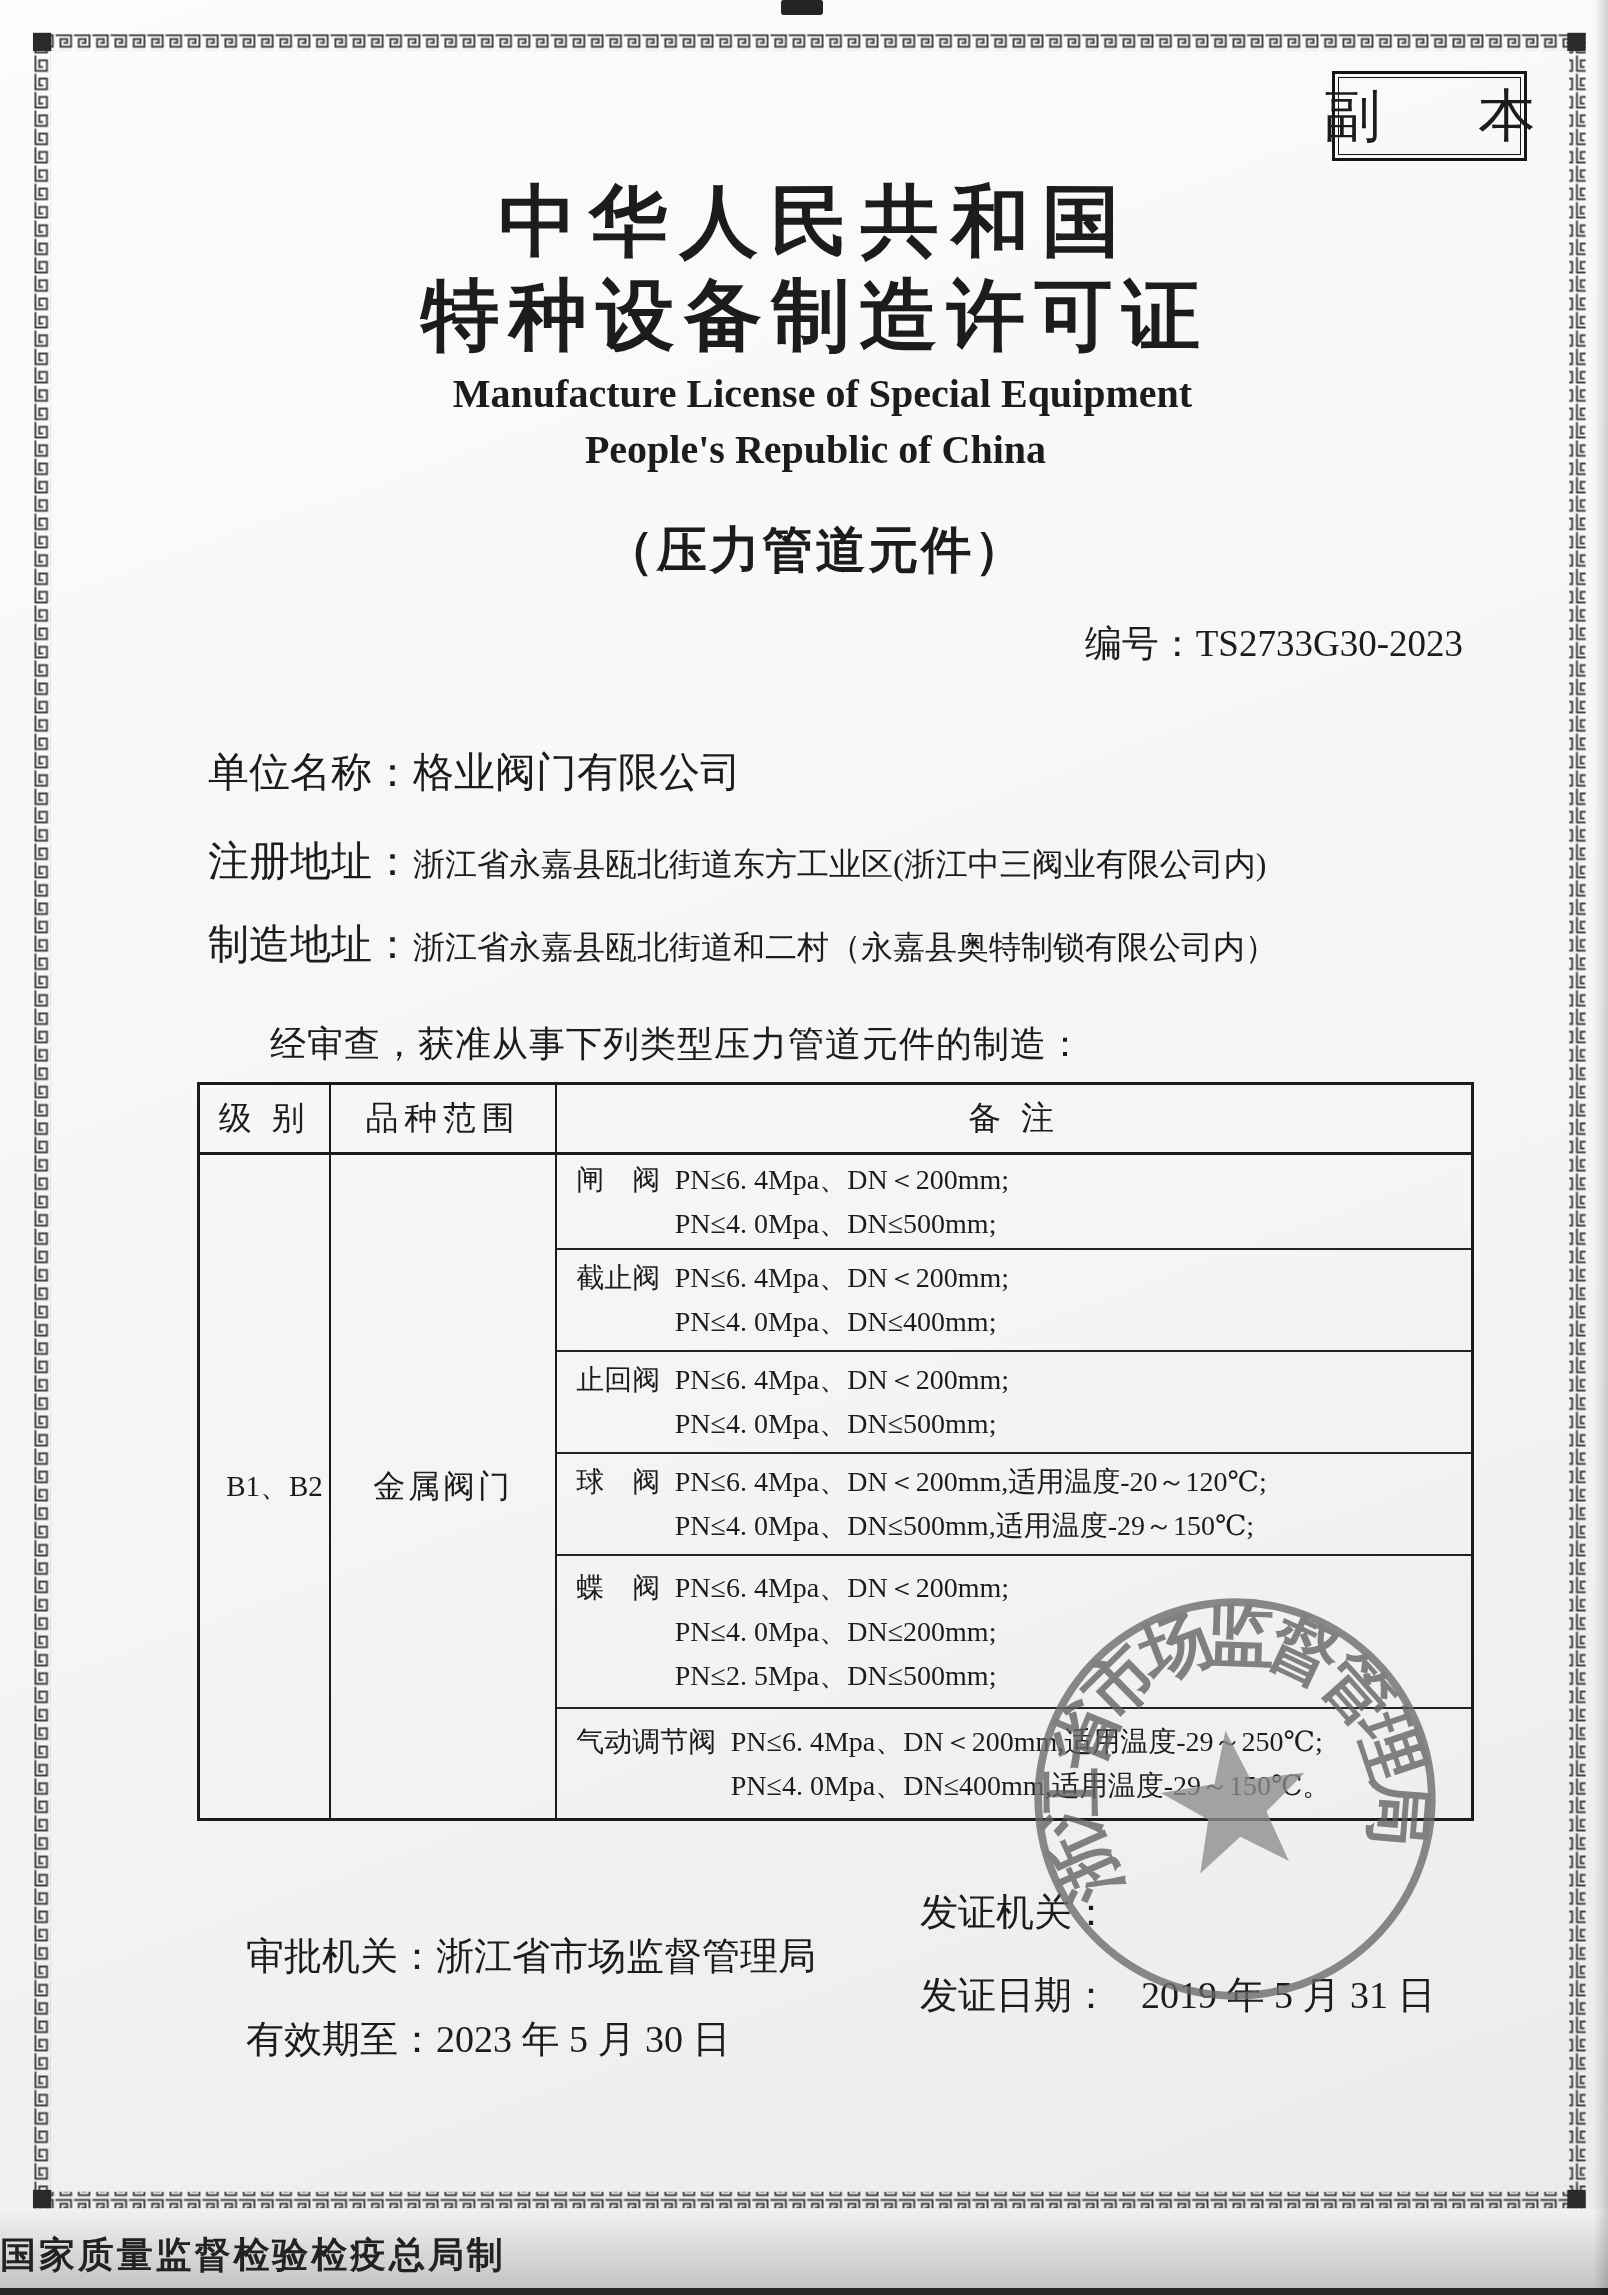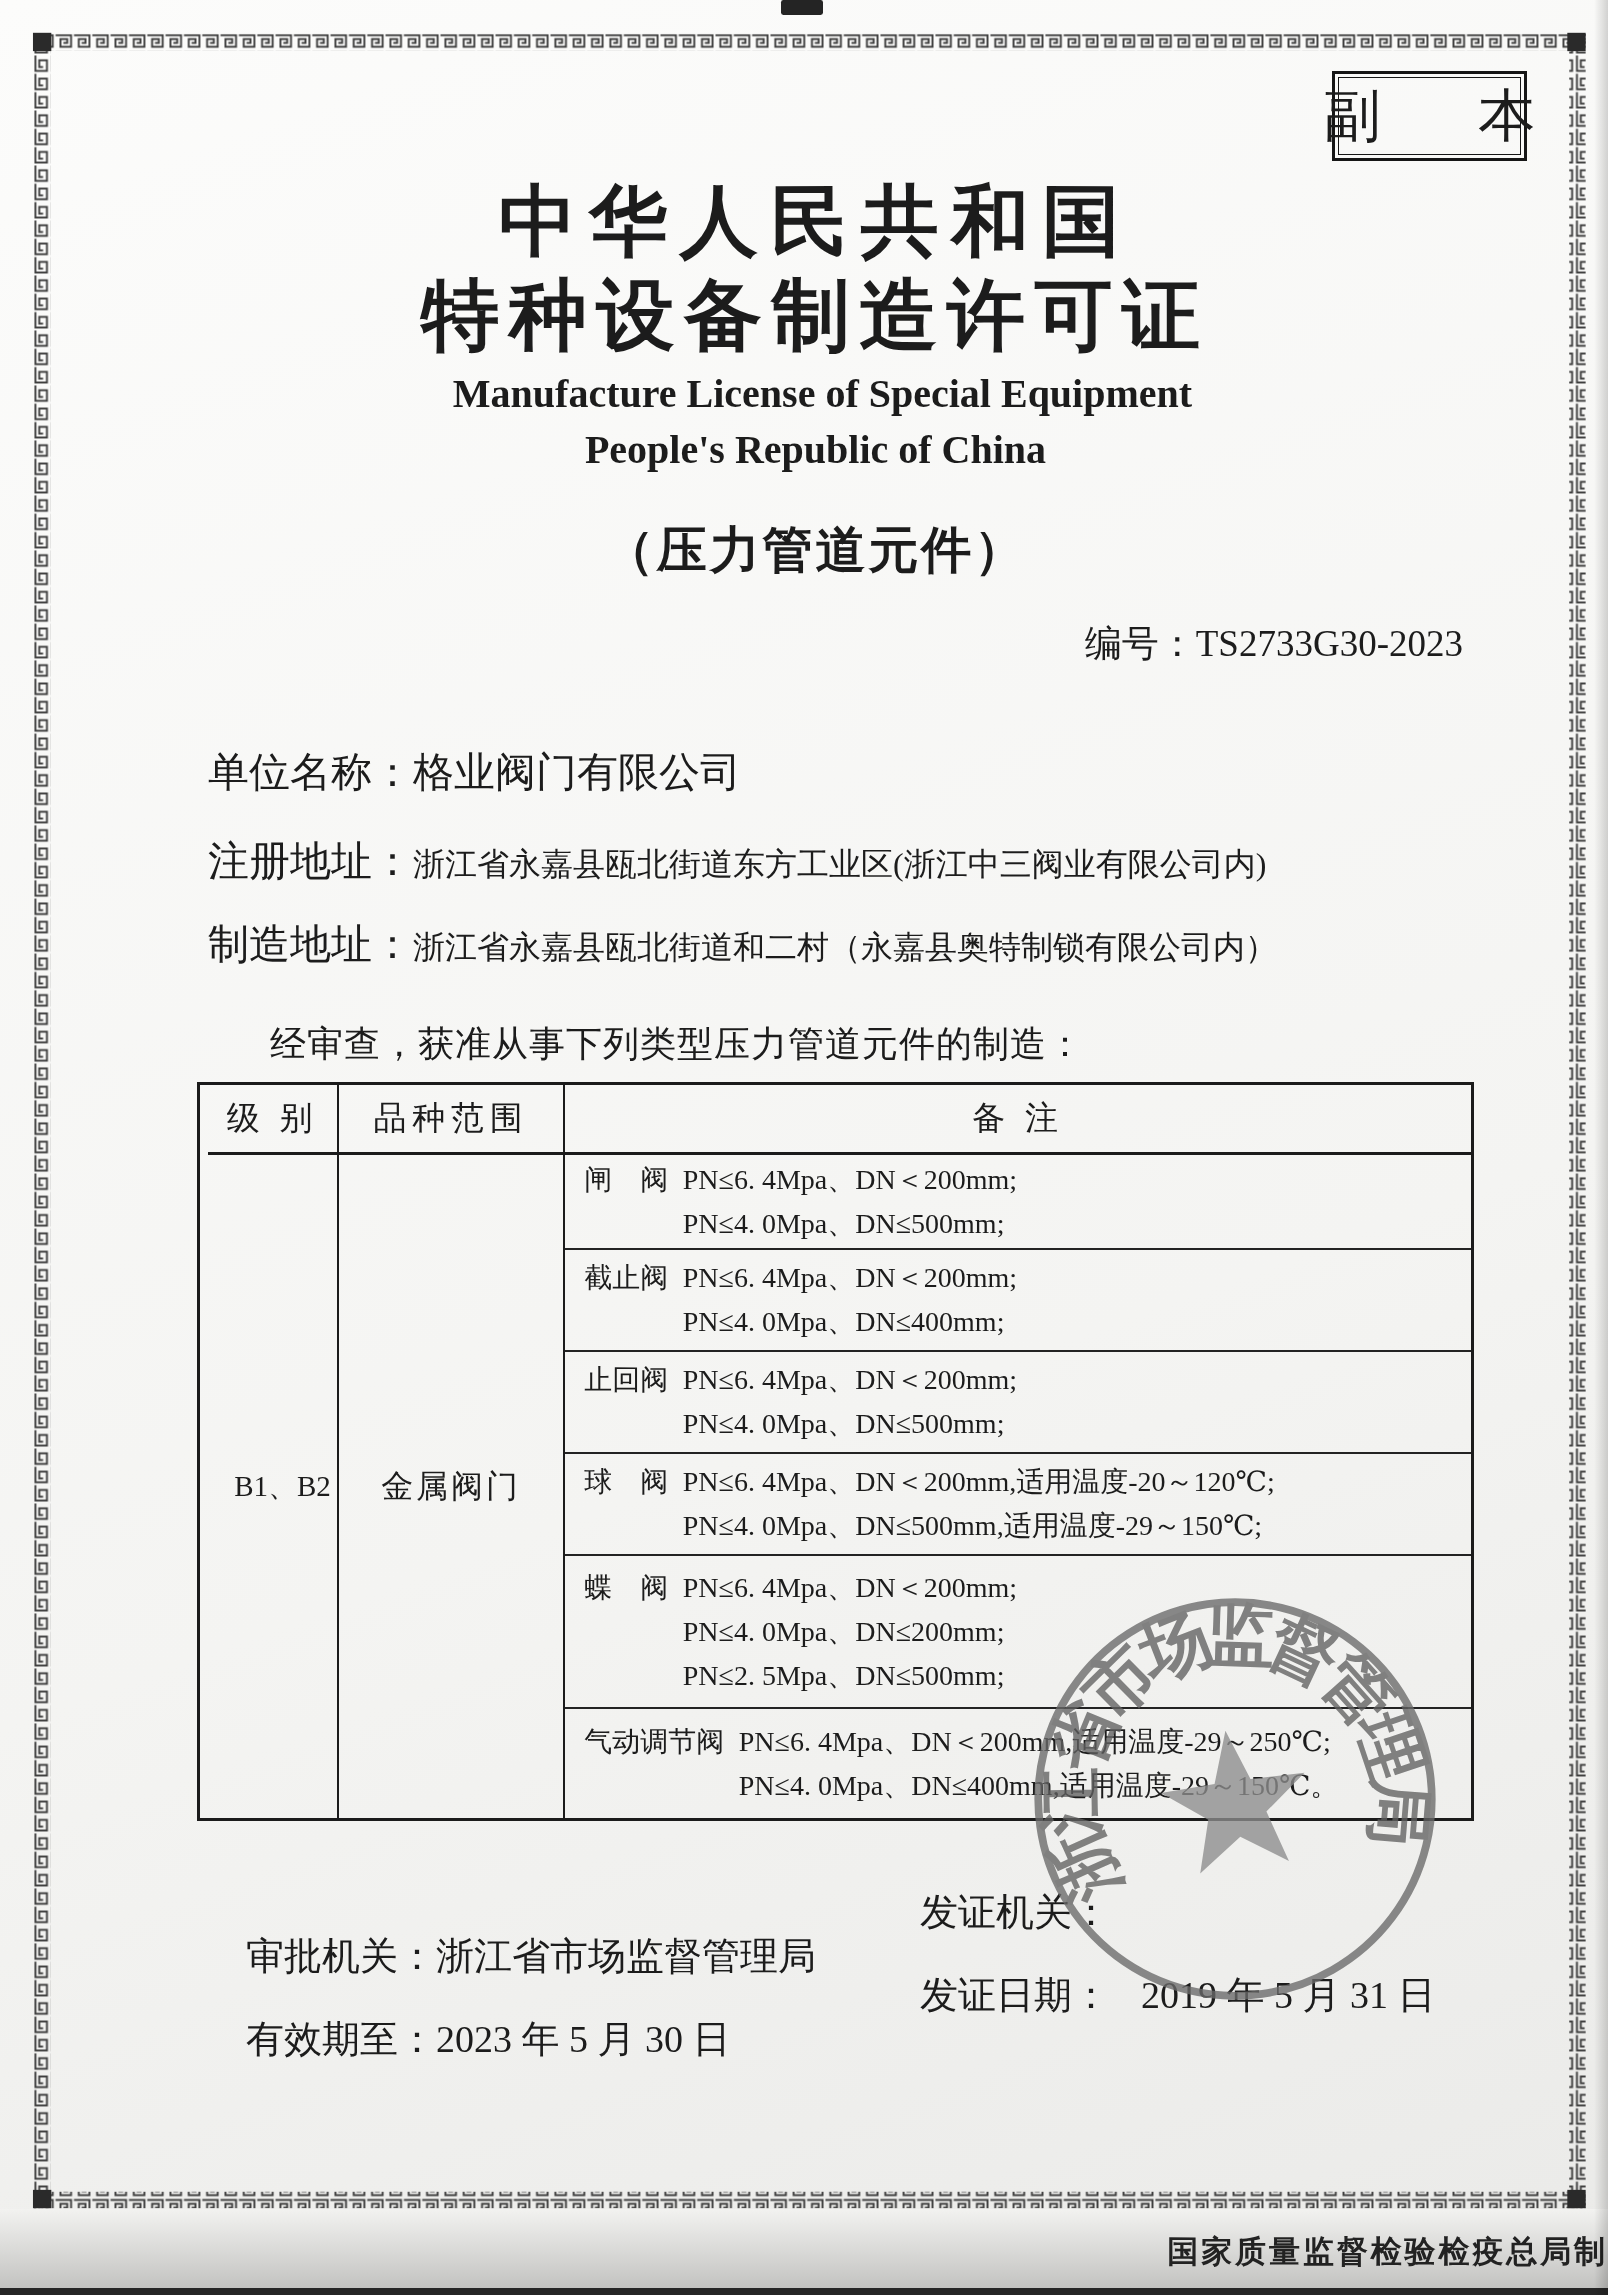--- a/index.html
+++ b/index.html
@@ -36,21 +36,21 @@
 
   .field{position:absolute;left:208px;line-height:1.15;z-index:2;white-space:pre;}
   .f-company{top:749px;font-size:41px;}
   .f-reg{top:838px;font-size:41px;}
   .f-mfg{top:921px;font-size:41px;}
   .value-small{font-size:32px;}
   .note{position:absolute;left:270px;top:1020px;font-size:36px;letter-spacing:1px;z-index:2;}
 
   .lic-table{position:absolute;left:197px;top:1082px;width:1277px;height:739px;box-sizing:border-box;
     border:3.9px solid #1b1b1b;display:grid;grid-template-columns:131px 226px 1fr;
-    grid-template-rows:70px 95px 102px 102px 102px 153px auto;z-index:2;padding-left:8px;}
+    grid-template-rows:70px 95px 102px 102px 102px 153px auto;z-index:2;}
   .th{border-bottom:3.4px solid #1b1b1b;display:flex;align-items:center;justify-content:center;
     font-size:33px;letter-spacing:5.8px;}
   .th.c1{grid-area:1/1;border-right:2.4px solid #1b1b1b;}
   .th.c2{grid-area:1/2;border-right:2.4px solid #1b1b1b;}
   .th.c3{grid-area:1/3;}
   .level-cell{grid-area:2/1/8/2;border-right:2.4px solid #1b1b1b;display:flex;align-items:center;
     justify-content:center;font-size:29px;margin-left:20px;}
   .variety-cell{grid-area:2/2/8/3;border-right:2.4px solid #1b1b1b;display:flex;align-items:center;
     justify-content:center;font-size:32px;letter-spacing:2.9px;}
   .rcell{grid-column:3;display:flex;align-items:center;padding-left:19.3px;
@@ -62,22 +62,22 @@
   .rlines div{white-space:pre;}
 
   .meta-line{position:absolute;left:208px;width:1312px;font-size:38px;z-index:2;white-space:pre;}
   .line-approve{top:1887px;}
   .line-valid{top:1970px;}
   .meta-second{position:absolute;left:712px;top:0;white-space:pre;}
   .date-gap{margin-left:31px;}
 
   .stamp{position:absolute;left:1018px;top:1582px;width:434px;height:434px;z-index:3;pointer-events:none;}
 
-  .footer{position:absolute;left:0;top:2231px;width:1608px;text-align:right;
-    font-size:31px;font-weight:700;letter-spacing:2.9px;color:#222;z-index:2;}
+  .footer{position:absolute;left:0;top:2231px;width:1608px;text-align:left;
+    font-size:36px;font-weight:700;letter-spacing:2.9px;color:#222;z-index:2;}
 </style>
 </head>
 <body>
 
 <div class="page">
 
   <svg class="frame" width="1608" height="2295" viewBox="0 0 3333 4758">
     <defs>
       <pattern id="fretH" width="38" height="34" patternUnits="userSpaceOnUse">
         <path d="M1 5 H33 V29 H11 V13 H25 V21 H17" fill="none" stroke="#3f3f3f" stroke-width="4"></path>

